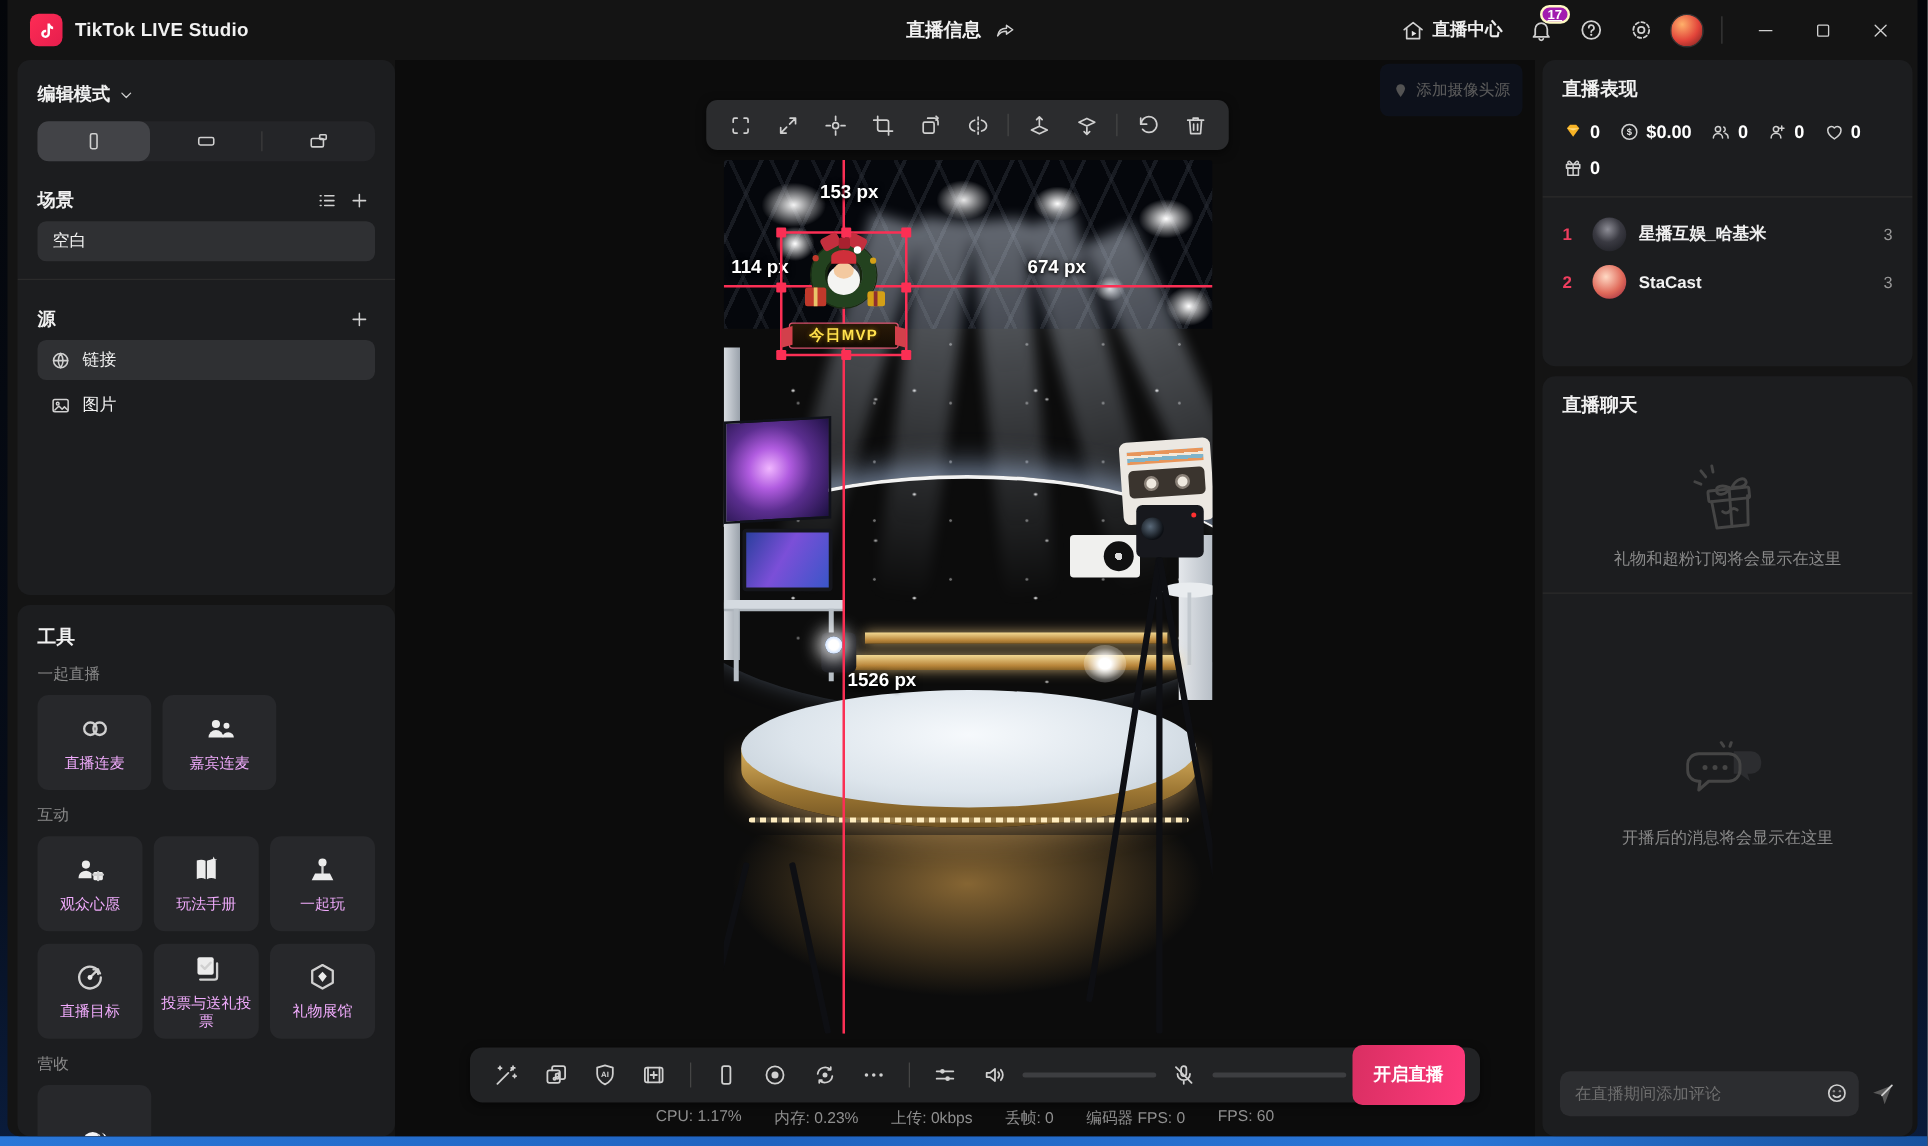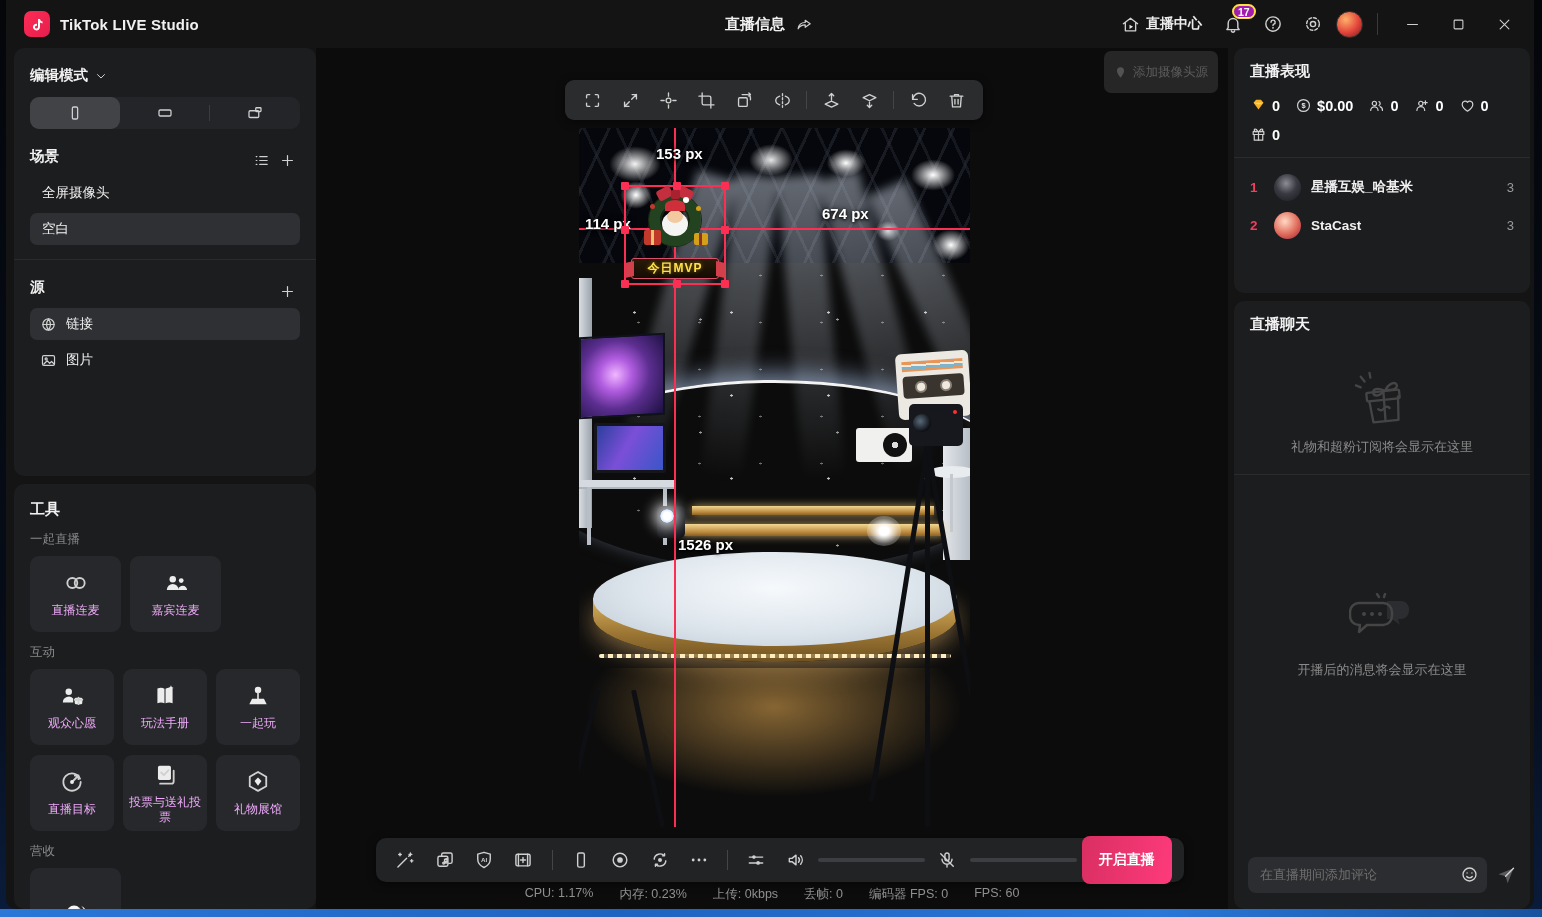--- a/index.html
+++ b/index.html
@@ -20,37 +20,37 @@
         margin-left:18px;display:flex;align-items:center;justify-content:center;}
   .app-title{font-size:15px;font-weight:bold;margin-left:10px;letter-spacing:.2px;}
   .page-title-wrap{position:absolute;left:50%;transform:translateX(-50%);display:flex;align-items:center;gap:8px;}
   .page-title{font-size:15px;font-weight:bold;}
   .header-right{position:absolute;right:10px;top:0;height:48px;display:flex;align-items:center;gap:6px;}
   .hbtn{height:32px;display:flex;align-items:center;gap:6px;padding:0 8px;border-radius:6px;
         font-size:14px;font-weight:bold;color:#ececec;cursor:pointer;}
   .iconbtn{width:34px;height:34px;display:flex;align-items:center;justify-content:center;position:relative;cursor:pointer;}
   .badge{position:absolute;top:-3px;left:16px;min-width:22px;height:15px;border-radius:9px;
          background:#a21caf;color:#fff;font-size:10.5px;font-weight:bold;display:flex;
-         align-items:center;justify-content:center;padding:0 4px;border:2px solid #fde047;text-decoration:underline;}
+         align-items:center;justify-content:center;padding:0 4px;border:2px solid #fef9c3;text-decoration:underline;}
   .avatar{width:27px;height:27px;border-radius:50%;
           background:radial-gradient(circle at 35% 30%,#ffb06a 0%,#e2443a 55%,#6e1d1d 100%);
           border:1px solid #333;cursor:pointer;}
   .winsep{width:1px;height:22px;background:#3a3a3a;margin:0 8px;}
   .winbtn{width:40px;height:40px;display:flex;align-items:center;justify-content:center;cursor:pointer;color:#e5e5e5;}
 
   
   .panel{position:absolute;left:8px;width:302px;background:#1c1d1f;border-radius:10px;overflow:hidden;}
   .panel-modes{top:48px;height:428px;padding:14px 16px;}
   .panel-tools{top:484px;height:425px;padding:12px 16px;}
   .editmode-row{display:flex;align-items:center;gap:6px;font-size:14.5px;font-weight:bold;margin:4px 0 12px;}
   .segmented{display:flex;background:#242528;border-radius:9px;height:32px;align-items:center;position:relative;}
   .segcell{flex:1;height:32px;display:flex;align-items:center;justify-content:center;cursor:pointer;border-radius:9px;}
   .segcell.sel{background:#424347;}
   .segdiv{width:1px;height:16px;background:#3c3c3c;}
-  .sect-head{display:flex;align-items:flex-start;margin-top:18px;font-size:14.5px;font-weight:bold;}
+  .sect-head{display:flex;align-items:center;margin-top:18px;font-size:14.5px;font-weight:bold;}
   .sect-head .spacer{flex:1;}
   .sideicon{width:26px;height:26px;display:flex;align-items:center;justify-content:center;cursor:pointer;color:#cfcfcf;}
   .scene-item{height:32px;display:flex;align-items:center;padding:0 12px;font-size:13.5px;
               border-radius:7px;margin-top:4px;cursor:pointer;}
   .scene-item.sel{background:#2f3033;}
   .divline{height:1px;background:#2b2b2b;margin:14px -16px 0;}
   .src-item{height:32px;display:flex;align-items:center;gap:9px;padding:0 10px;font-size:13.5px;
             border-radius:7px;margin-top:4px;cursor:pointer;}
   .src-item.sel{background:#2f3033;}
   .tools-title{font-size:15px;font-weight:bold;margin:4px 0 2px;}
@@ -62,21 +62,21 @@
   .toolcard.partial{height:60px;margin-top:0;justify-content:flex-end;padding-bottom:0;}
 
   
   .stage{position:absolute;left:310px;top:48px;width:912px;height:861px;background:#0c0c0c;}
   .canvas-toolbar{position:absolute;left:249px;top:32px;width:418px;height:40px;background:#2b2c2e;
                   border-radius:9px;display:flex;align-items:center;justify-content:center;gap:2px;padding:0 8px;
                   box-shadow:0 2px 8px rgba(0,0,0,.5);}
   .ct-btn{width:36px;height:32px;display:flex;align-items:center;justify-content:center;border-radius:6px;cursor:pointer;}
   .ct-div{width:1px;height:18px;background:#454545;margin:0 4px;}
   .camera-hint{position:absolute;right:10px;top:3px;height:42px;display:flex;align-items:center;gap:6px;
-               background:#404040;border-radius:7px;padding:18px 10px;opacity:.5;cursor:pointer;}
+               background:#0f172a;border-radius:7px;padding:18px 10px;opacity:.5;cursor:pointer;}
   .camera-hint span{font-size:12.5px;color:#aaa;}
 
   
   .video{position:absolute;left:263px;top:80px;width:391px;height:699px;border-radius:3px;overflow:hidden;
          background:linear-gradient(180deg,#05070b 0px,#081018 110px,#0e2causal 0,#0d2647 190px,#0b1f3c 330px,#0d2038 395px,#2c3a46 400px,#8f9aa6 420px,#b9c3cd 520px,#a9b3bd 600px,#78828d 699px);
          cursor:crosshair;}
   .vl{position:absolute;}
   .v-truss{left:0;top:0;width:100%;height:135px;
     background:repeating-linear-gradient(115deg,rgba(40,44,52,.55) 0 3px,transparent 3px 26px),
                repeating-linear-gradient(65deg,rgba(40,44,52,.45) 0 3px,transparent 3px 30px),#05070c;}
@@ -306,23 +306,20 @@
         <svg width="17" height="17" viewBox="0 0 24 24">
             <path class="stroke" d="M4.5 6.5h1M4.5 12h1M4.5 17.5h1M9.5 6.5H20M9.5 12H20M9.5 17.5H20"></path>
           </svg>
       </span>
       <span class="sideicon">
         <svg width="17" height="17" viewBox="0 0 24 24">
             <path class="stroke" d="M12 5v14M5 12h14"></path>
           </svg>
       </span>
     </div>
-    <div class="scene-item">
-      <span>全屏摄像头</span>
-    </div>
     <div class="scene-item sel">
       <span>空白</span>
     </div>
 
     <div class="divline"></div>
 
     <div class="sect-head">
       <span>源</span>
       <span class="spacer"></span>
       <span class="sideicon">
@@ -562,21 +559,21 @@
         </div>
       <div class="vl v-trileg" style="left:346px;top:318px;height:381px;"></div>
       <div class="vl v-trileg" style="left:346px;top:318px;height:360px;transform:rotate(9deg);"></div>
       <div class="vl v-trileg" style="left:346px;top:318px;height:330px;transform:rotate(-10deg);"></div>
       <div class="vl v-trileg" style="left:16px;top:562px;height:140px;transform:rotate(14deg);"></div>
       <div class="vl v-trileg" style="left:52px;top:562px;height:140px;transform:rotate(-12deg);"></div>
 
       <div class="guide-v"></div>
       <div class="guide-h"></div>
       <div class="mlabel" style="left:77px;top:17px;">153 px</div>
-      <div class="mlabel" style="left:6px;top:87px;">114 px</div>
+      <div class="mlabel" style="left:6px;top:77px;">114 px</div>
       <div class="mlabel" style="left:243px;top:77px;">674 px</div>
       <div class="mlabel" style="left:99px;top:408px;">1526 px</div>
 
       <div class="selection">
         <div class="wreath">
           <div class="w-ring"></div>
           <div class="w-dot" style="left:12px;top:16px;background:#c0392b;"></div>
           <div class="w-dot" style="left:58px;top:18px;background:#d4a017;"></div>
           <div class="w-dot" style="left:16px;top:44px;background:#d4a017;"></div>
           <div class="w-dot" style="left:56px;top:46px;background:#c0392b;"></div>

